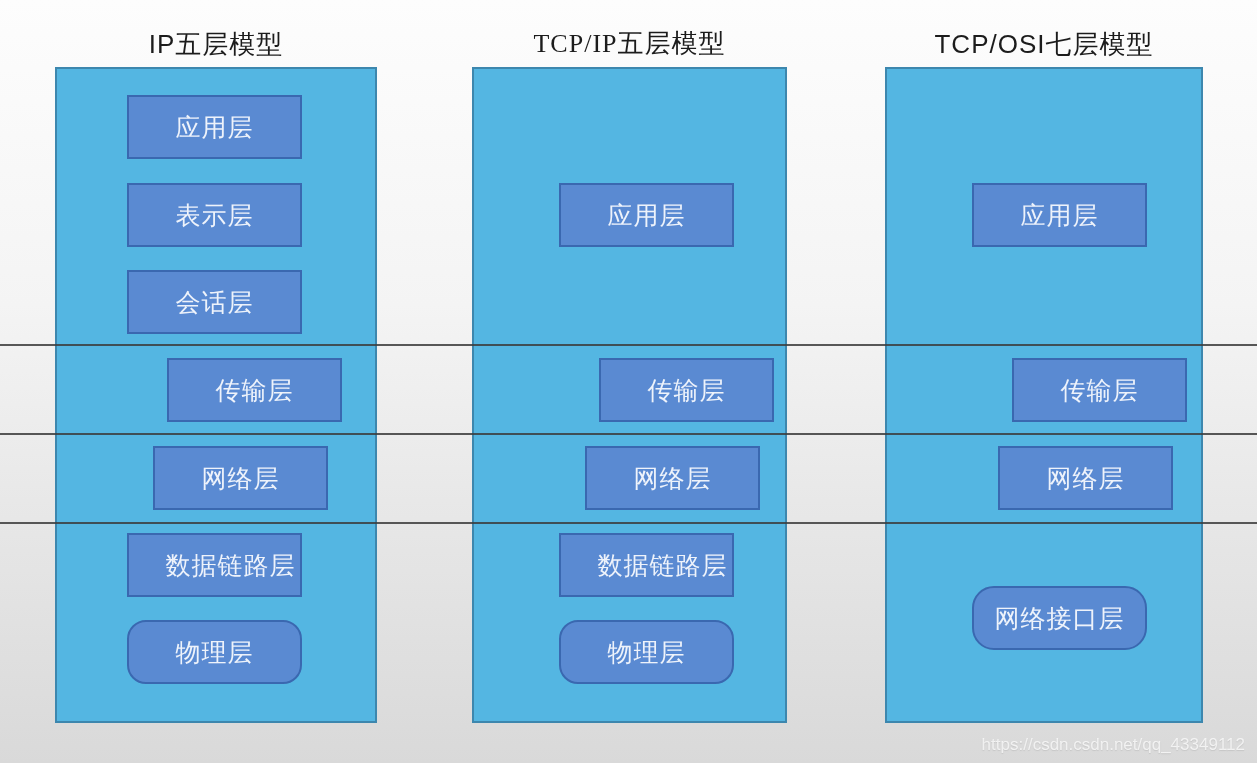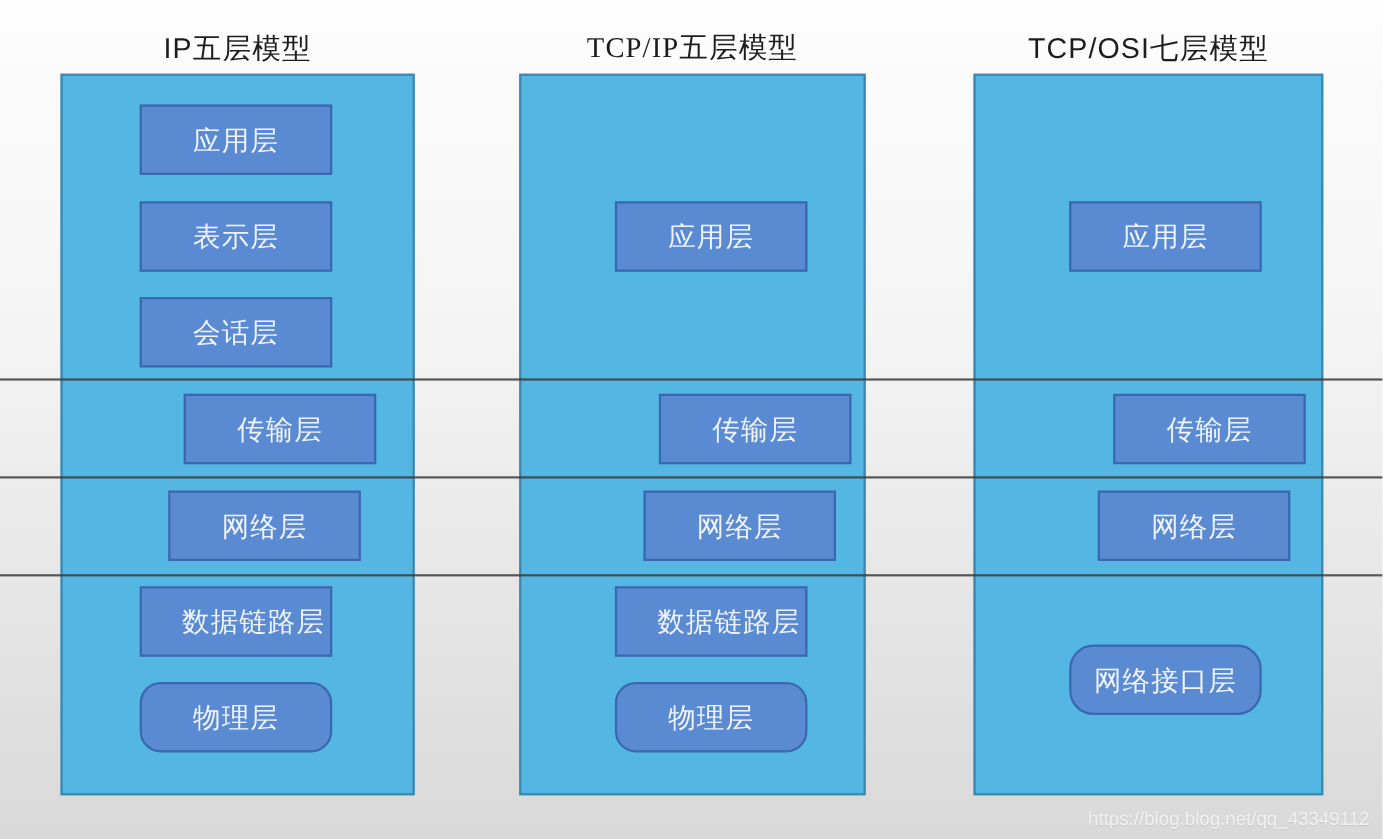--- a/index.html
+++ b/index.html
@@ -121,15 +121,15 @@
   <div class="layer-box bx2 slot4">传输层</div>
   <div class="layer-box bx2 slot5">网络层</div>
   <div class="layer-box bx2 slot6">数据链路层</div>
   <div class="layer-box bx2 slot7">物理层</div>
 
   <div class="layer-box bx3 slot2">应用层</div>
   <div class="layer-box bx3 slot4">传输层</div>
   <div class="layer-box bx3 slot5">网络层</div>
   <div class="layer-box bx3 slot-netif">网络接口层</div>
 
-  <div class="watermark">https://blog.blog.net/qq_43349112</div>
+  <div class="watermark">https://csdn.csdn.net/qq_43349112</div>
 
 </div>
 
 </body></html>

